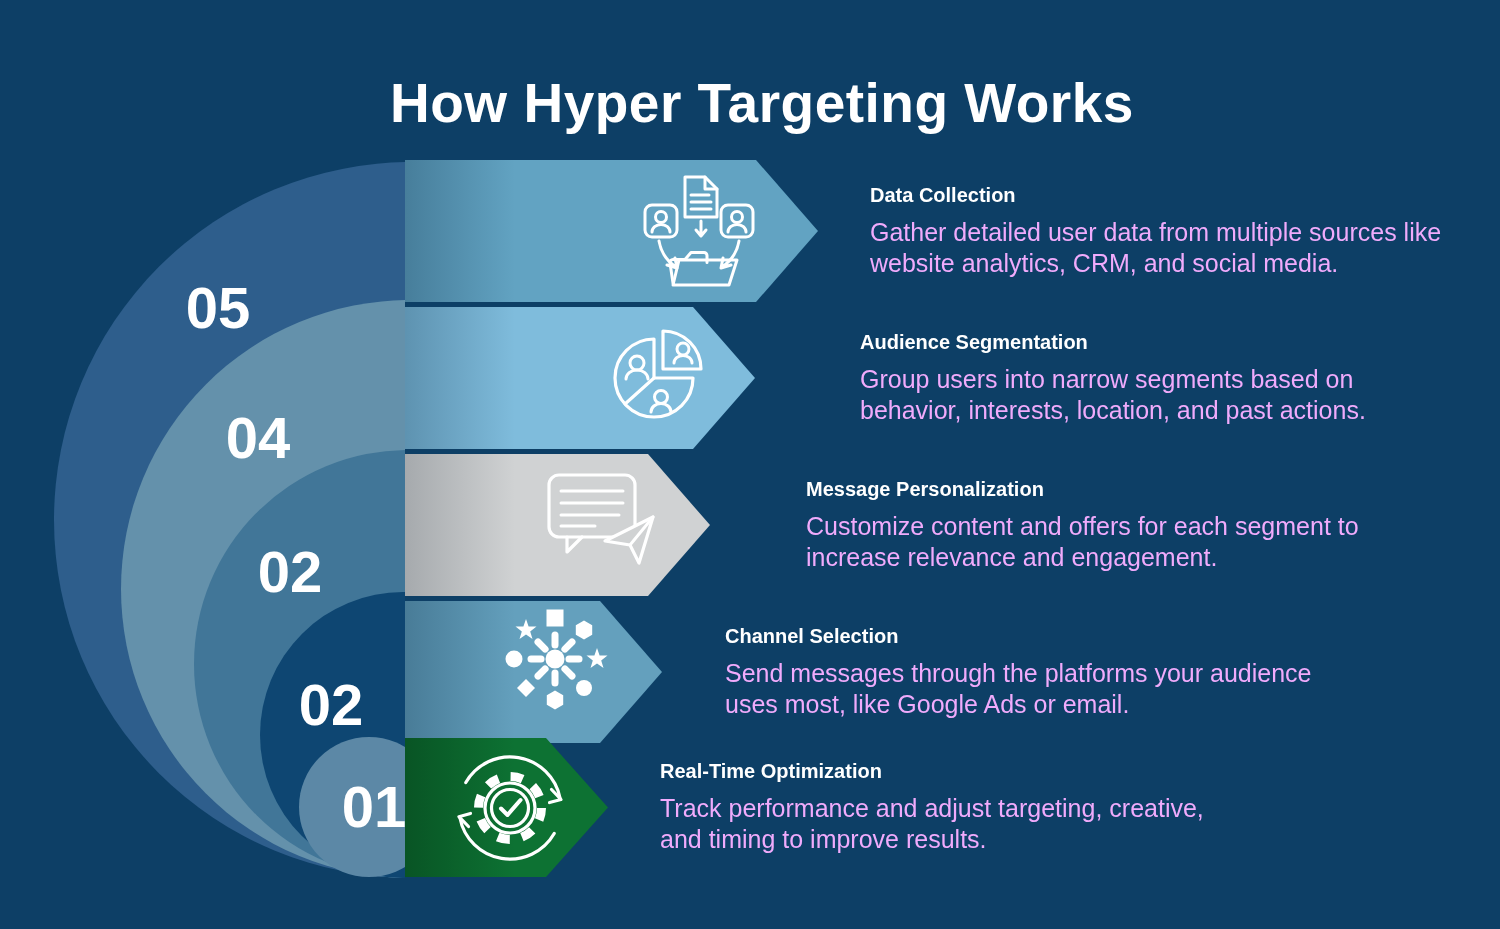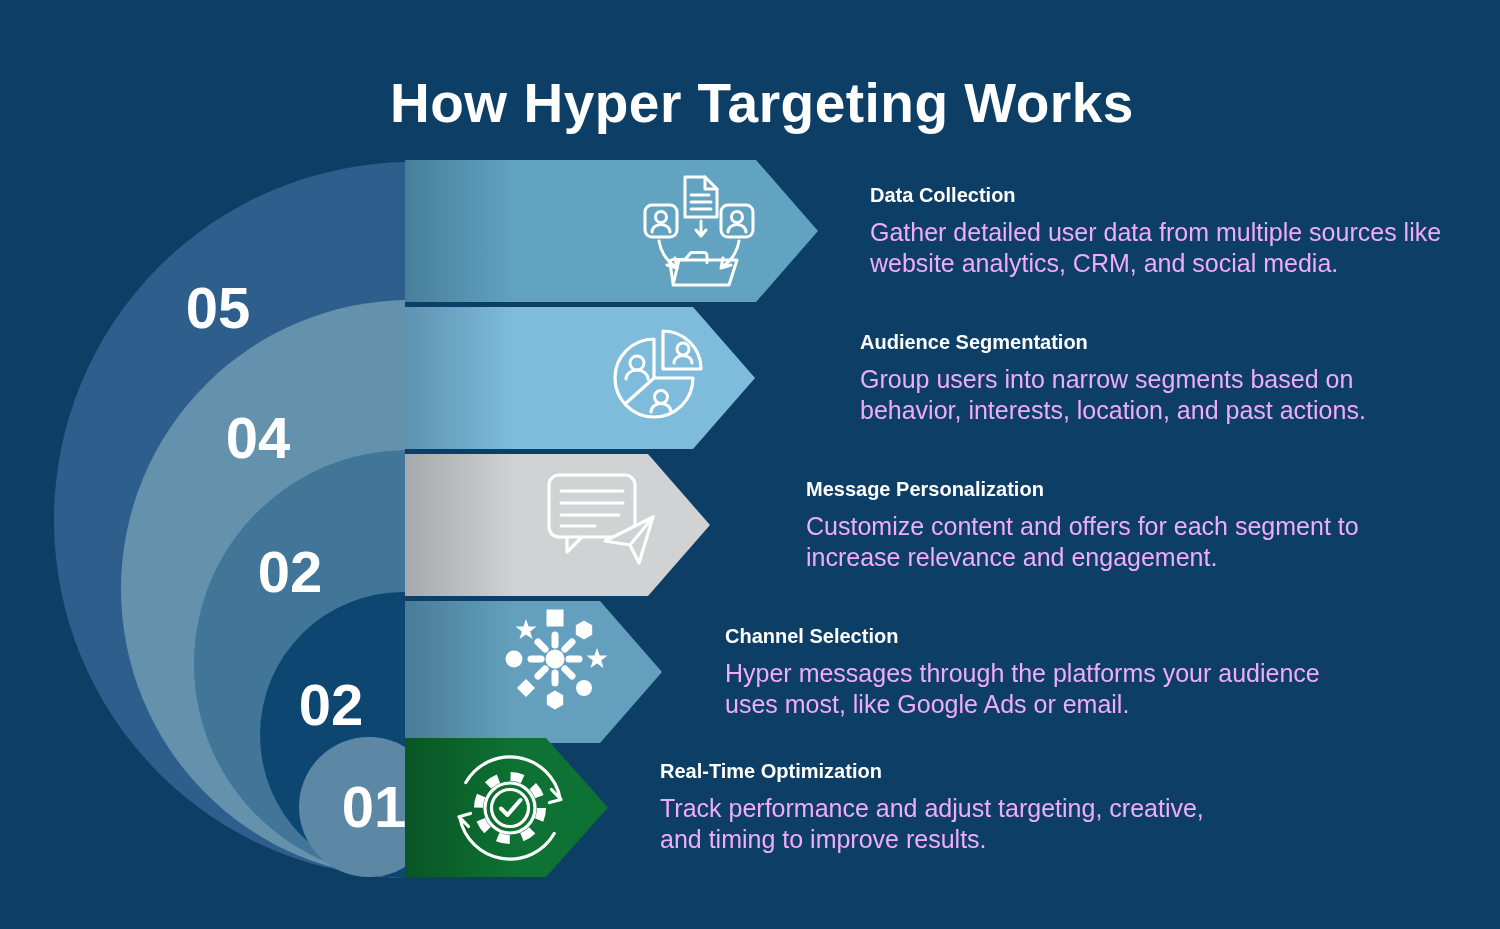--- a/index.html
+++ b/index.html
@@ -138,21 +138,21 @@
       <path class="fl" transform="translate(92,54)" d="M0,-11 L2.6,-3.6 L10.5,-3.4 L4.2,1.4 L6.5,8.9 L0,4.4 L-6.5,8.9 L-4.2,1.4 L-10.5,-3.4 L-2.6,-3.6 Z"></path>
       <circle class="fl" cx="79" cy="83" r="8"></circle>
       <polygon class="fl" points="50,85.5 58.2,90.25 58.2,99.75 50,104.5 41.8,99.75 41.8,90.25"></polygon>
       <polygon class="fl" points="21,74 30,83 21,92 12,83"></polygon>
       <circle class="fl" cx="9" cy="54" r="8.5"></circle>
       <path class="fl" transform="translate(21,25)" d="M0,-11 L2.6,-3.6 L10.5,-3.4 L4.2,1.4 L6.5,8.9 L0,4.4 L-6.5,8.9 L-4.2,1.4 L-10.5,-3.4 L-2.6,-3.6 Z"></path>
     </svg>
   </div>
   <div class="step-text t4">
     <h2>Channel Selection</h2>
-    <p><span>Hyper messages through the platforms your audience</span><br><span>uses most, like Google Ads or email.</span></p>
+    <p><span>Send messages through the platforms your audience</span><br><span>uses most, like Google Ads or email.</span></p>
   </div>
 
   <div class="banner b5">
     <svg class="i5" width="124" height="124" viewBox="0 0 124 124">
       <circle cx="62" cy="62" r="31.5" fill="none" stroke="#fff" stroke-width="9" stroke-dasharray="12.4 12.4"></circle>
       <circle class="st" style="stroke-width:3.2" cx="62" cy="62" r="25"></circle>
       <circle class="st" style="stroke-width:3.2" cx="62" cy="62" r="18.5"></circle>
       <path class="st" style="stroke-width:4" d="M53,62.5 l6.5,6.5 l13,-15"></path>
       <path class="st" style="stroke-width:3.2" d="M17.8,36.5 A51,51 0 0 1 112.1,52.3"></path>
       <path class="st" style="stroke-width:3.2" d="M103.5,43.5 L113,53.5 L101.5,56.5"></path>

